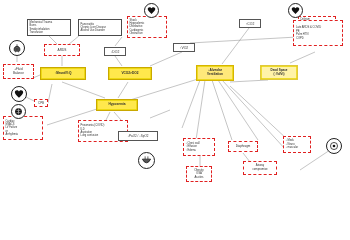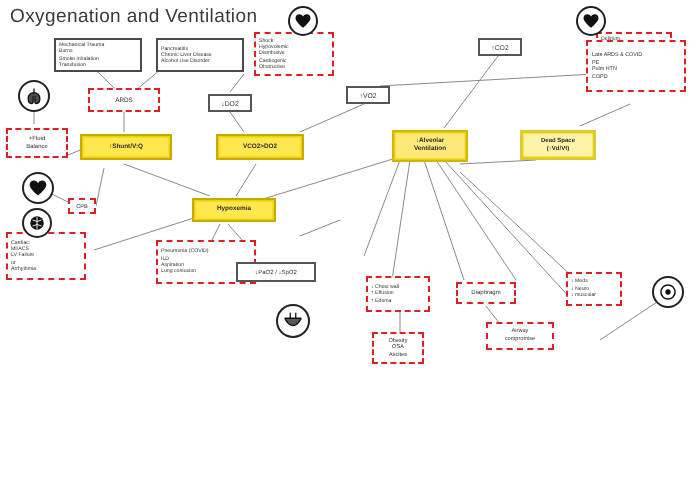--- a/index.html
+++ b/index.html
@@ -104,21 +104,20 @@
       <path d="M243,153 L250,162"></path>
 
       <path d="M288,140 L230,86"></path>
 
       <path d="M330,150 L300,170"></path>
 
       <path d="M150,118 L170,110"></path>
     </g>
   </svg>
 
-  <div class="title">Oxygenation and Ventilation</div>
 
   <div class="node b-solid txtL" style="left:27px;top:19px;width:44px;height:17px;white-space:pre-line;">Mechanical Trauma
 Burns
 Smoke inhalation
 Transfusion</div>
 
   <div class="node b-solid txtL" style="left:78px;top:19px;width:44px;height:17px;white-space:pre-line;">Pancreatitis
 Chronic Liver Disease
 Alcohol Use Disorder</div>
 

